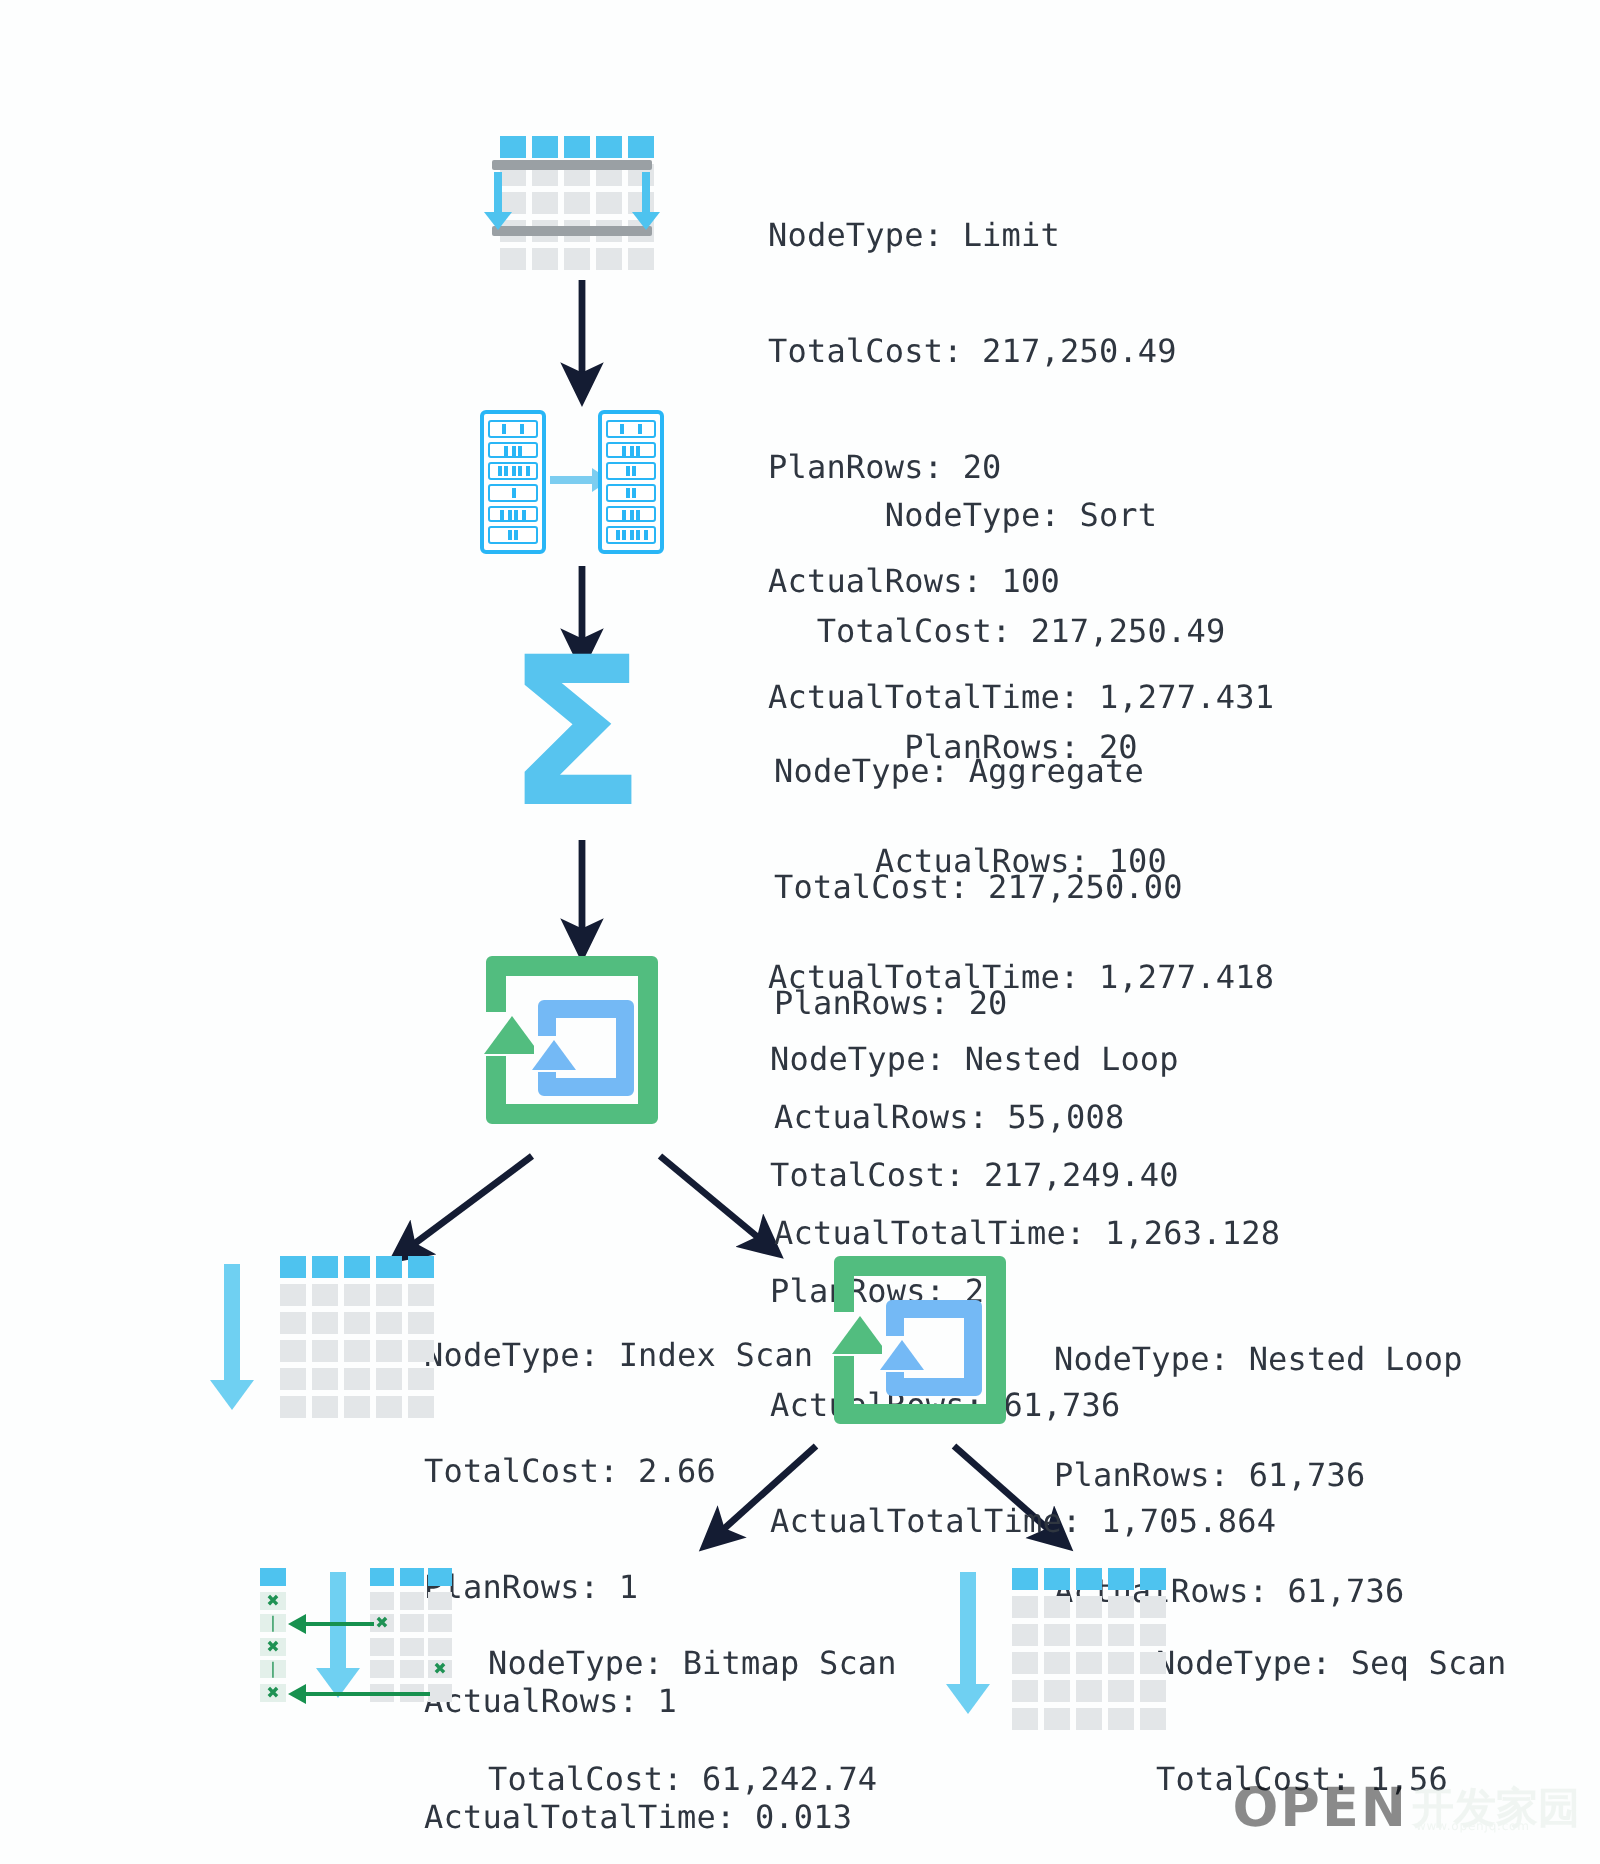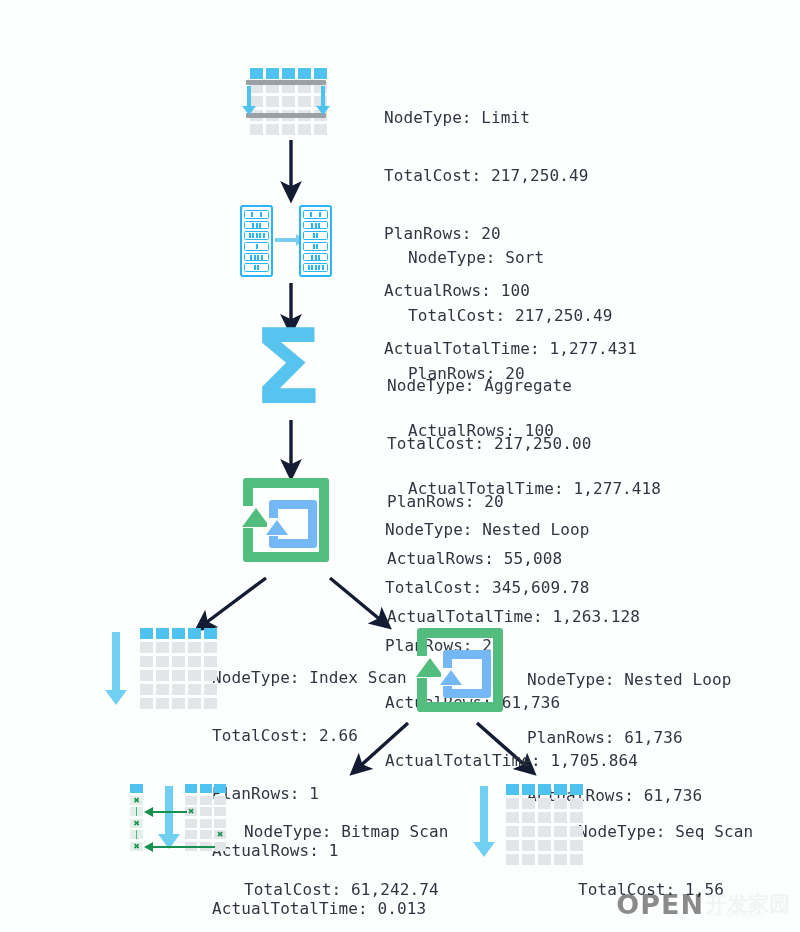--- a/index.html
+++ b/index.html
@@ -223,21 +223,21 @@
           <div class="slot">
               <i></i>
               <i></i>
               <i></i>
               <i></i>
               <i></i>
             </div>
         </div>
       </div>
     </div>
-    <div class="info" style="margin-left:76px;margin-top:5px;">
+    <div class="info" style="margin-left:52px;margin-top:5px;text-align:center;">
       <span class="line">NodeType: Sort</span>
       <span class="line">TotalCost: 217,250.49</span>
       <span class="line">PlanRows: 20</span>
       <span class="line">ActualRows: 100</span>
       <span class="line">ActualTotalTime: 1,277.418</span>
     </div>
   </div>
 
   <div class="node" style="left:244px;top:326px;">
     <div class="icon">
@@ -258,21 +258,21 @@
         <div class="loop-outer" style="width:86px;height:84px;"></div>
         <div class="loop-gapL" style="left:-2px;top:28px;width:14px;height:22px;"></div>
         <div class="tri" style="left:-1px;top:30px;border-left:14px solid transparent;border-right:14px solid transparent;border-bottom:19px solid #52bd7f;"></div>
         <div class="loop-inner" style="left:26px;top:22px;width:48px;height:48px;"></div>
         <div class="loop-gapL" style="left:24px;top:40px;width:12px;height:18px;"></div>
         <div class="tri" style="left:23px;top:42px;border-left:11px solid transparent;border-right:11px solid transparent;border-bottom:15px solid #74b9f5;"></div>
       </div>
     </div>
     <div class="info" style="margin-left:56px;margin-top:4px;">
       <span class="line">NodeType: Nested Loop</span>
-      <span class="line">TotalCost: 345,609.78</span>
+      <span class="line">TotalCost: 217,249.40</span>
       <span class="line">PlanRows: 20</span>
       <span class="line">ActualRows: 61,736</span>
       <span class="line">ActualTotalTime: 1,705.864</span>
     </div>
   </div>
 
   <div class="node" style="left:104px;top:628px;">
     <div class="icon">
       <div class="scan-wrap" style="width:100px;height:88px;">
         <div class="bigarrow-shaft" style="left:8px;top:4px;width:8px;height:62px;"></div>

